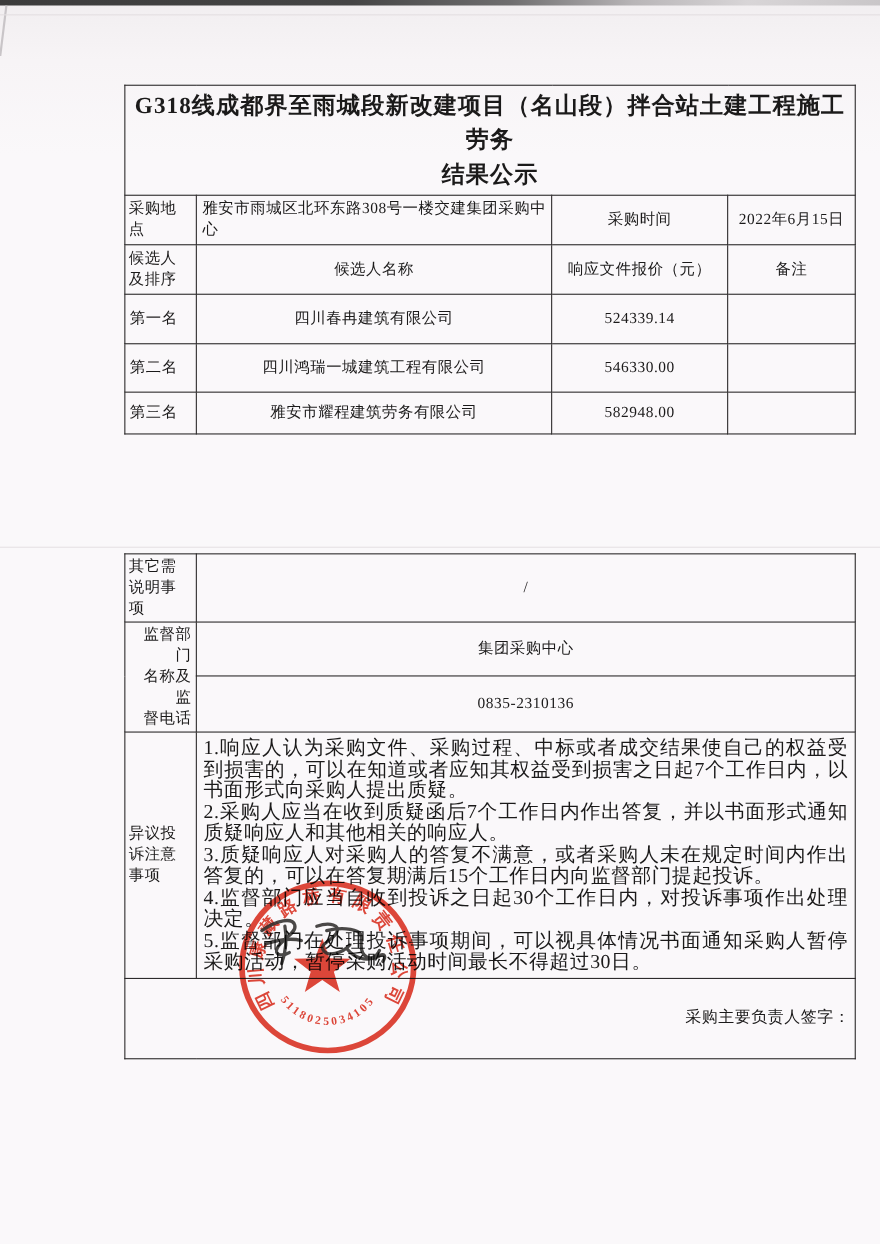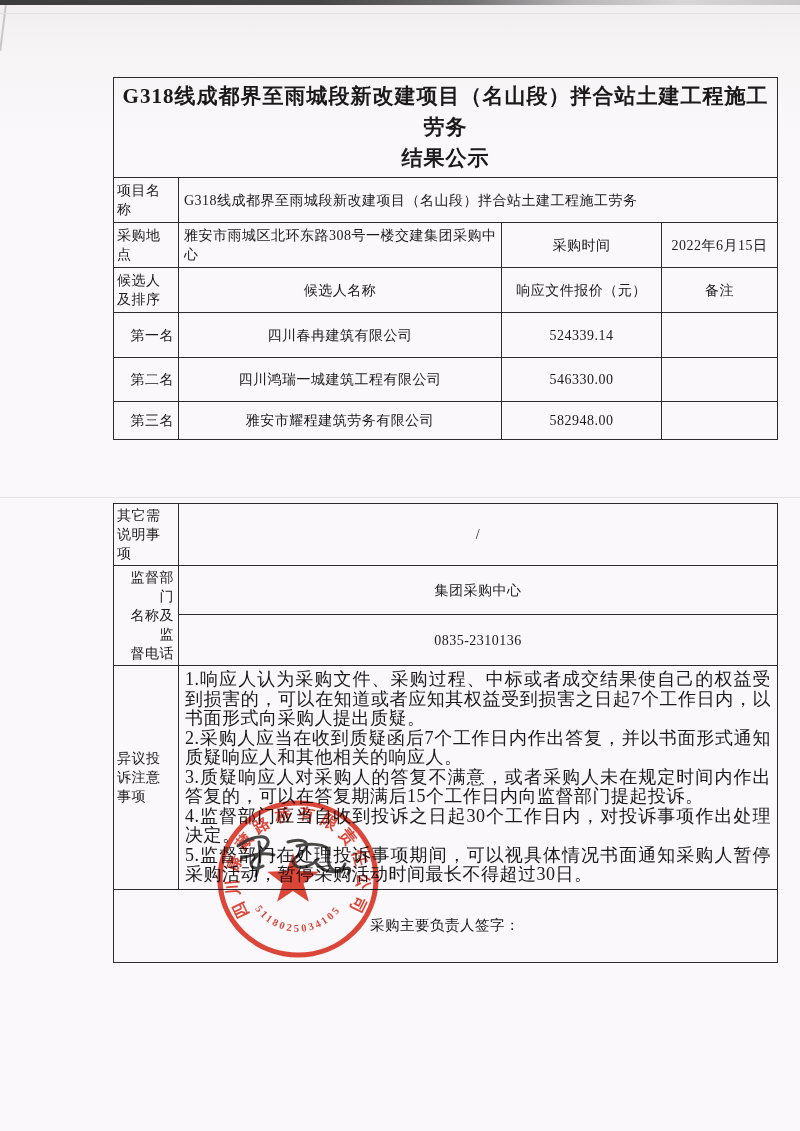--- a/index.html
+++ b/index.html
@@ -15,25 +15,25 @@
   .scan-line{position:absolute;left:0;width:100%;height:1px;}
   .scan-line.l1{top:13px;background:#e3dfe2;}
   .scan-line.l2{top:497px;background:#e6e2e5;}
   table{border-collapse:collapse;table-layout:fixed;position:absolute;left:73px;background:transparent;margin-left:40px;}
   td{border:1.6px solid #2d2b2c;padding:2px 4px;font-size:14px;line-height:19px;
      overflow:hidden;vertical-align:middle;letter-spacing:0.5px;}
   .t1{top:77px;width:664px;}
   .t2{top:503px;width:664px;}
   .title-cell{text-align:center;font-weight:bold;font-size:21px;line-height:31px;letter-spacing:1px;padding:3px 8px;}
   .lab{text-align:left;padding-left:3px;}
-  .lab-center{text-align:right;}
+  .lab-center{text-align:left;}
   .val-left{text-align:left;padding-left:5px;}
   .val-center{text-align:center;}
   .notice-cell{font-size:18px;line-height:19.5px;text-align:justify;padding:4px 6px;vertical-align:middle;}
-  .sig-cell{text-align:center;padding-left:3px;font-size:14.5px;}
+  .sig-cell{text-align:right;padding-left:3px;font-size:14.5px;}
   .sup-lab{text-align:right;padding-left:4px;}
   .sup-lab .ln3{padding-left:8px;}
   .stamp-svg{position:absolute;left:212px;top:798px;width:172px;height:170px;
     mix-blend-mode:multiply;opacity:.93;}
 </style>
 </head>
 <body>
 
 <div class="page">
 
@@ -48,24 +48,20 @@
         <col style="width:323px">
         <col style="width:160px">
         <col style="width:116px">
       </colgroup>
     <tbody>
         <tr style="height:72px">
       <td colspan="4" class="title-cell">
         <div>G318线成都界至雨城段新改建项目（名山段）拌合站土建工程施工劳务</div>
         <div>结果公示</div>
       </td>
-    </tr>
-    <tr style="height:45px">
-      <td class="lab">项目名称</td>
-      <td colspan="3" class="val-left">G318线成都界至雨城段新改建项目（名山段）拌合站土建工程施工劳务</td>
     </tr>
     <tr style="height:45px">
       <td class="lab">采购地点</td>
       <td class="val-left">雅安市雨城区北环东路308号一楼交建集团采购中心</td>
       <td class="val-center">采购时间</td>
       <td class="val-center">2022年6月15日</td>
     </tr>
     <tr style="height:45px">
       <td class="lab">候选人及排序</td>
       <td class="val-center">候选人名称</td>

